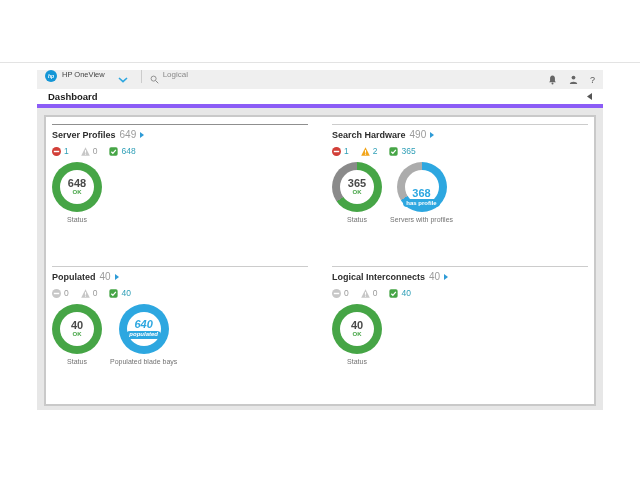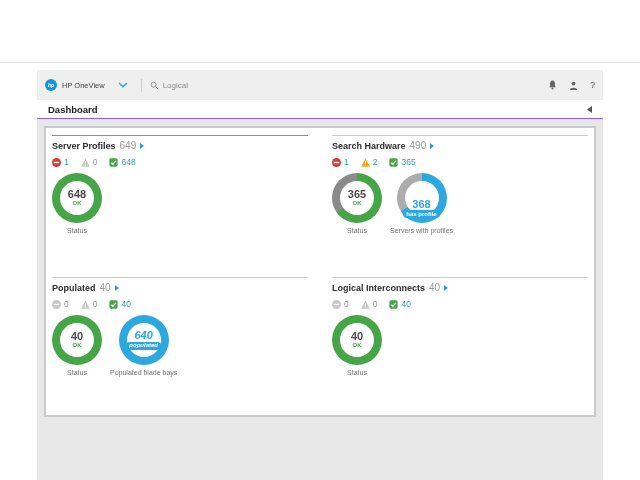--- a/index.html
+++ b/index.html
@@ -4,39 +4,39 @@
 <style>
   * { margin:0; padding:0; box-sizing:border-box; }
   html,body { width:640px; height:480px; background:#fff; }
   body { font-family:"Liberation Sans", sans-serif; position:relative; overflow:hidden; }
 
   .top-line { position:absolute; top:62px; left:0; width:640px; height:1px; background:#e3e3e3; }
 
   .window { position:absolute; left:37px; top:70px; width:566px; }
 
   
-  .topbar { height:30px; background:#efefef; display:flex; align-items:center; padding:0 8px; }
+  .topbar { height:19px; background:#efefef; display:flex; padding:0 8px; }
   .hp-logo { width:12px; height:12px; border-radius:50%; background:#1496d6; display:flex; align-items:center; justify-content:center; flex:0 0 auto; }
   .hp-logo span { color:#fff; font-size:5px; font-weight:bold; font-style:italic; line-height:1; }
   .app-name { margin-left:5px; font-size:7.5px; color:#444; }
   .chev { margin-left:13px; display:flex; align-items:center; }
   .vdiv { width:1px; height:13px; background:#ccc; margin-left:13px; }
   .search-ic { margin-left:8px; display:flex; align-items:center; }
   .search-txt { margin-left:4px; font-size:8px; color:#8a8a8a; }
   .tb-right { margin-left:auto; display:flex; align-items:center; gap:12px; }
   .tb-btn { display:flex; align-items:center; justify-content:center; }
   .help-q { font-size:9px; color:#555; }
 
   
-  .pagebar { height:19px; background:#fff; border-bottom:1px solid #8b5cf6; display:flex; align-items:center; padding:0 11px; }
+  .pagebar { height:19px; background:#fff; border-bottom:4px solid #8b5cf6; display:flex; align-items:center; padding:0 11px; }
   .page-title { font-size:9.5px; font-weight:bold; color:#1d1d1d; }
   .collapse { margin-left:auto; display:flex; align-items:center; }
 
   
-  .content { background:#e7e7e7; height:372px; padding:7px 7px 4px; }
+  .content { background:#e7e7e7; height:302px; padding:7px 7px 4px; }
   .panel { background:#fff; border:2px solid #c9c9c9; height:291px; padding:4px 6px;
            display:grid; grid-template-columns:1fr 1fr; column-gap:24px; row-gap:40px; align-content:start; }
 
   .sec { padding-top:3px; }
   .rule { height:1px; background:#ccc; margin-bottom:4px; }
   .rule.dark { background:#8f8f8f; }
 
   .sec-head { display:flex; align-items:baseline; gap:4px; }
   .sec-title { font-size:9px; font-weight:bold; color:#2e2e2e; }
   .sec-count { font-size:10px; color:#9b9b9b; }

